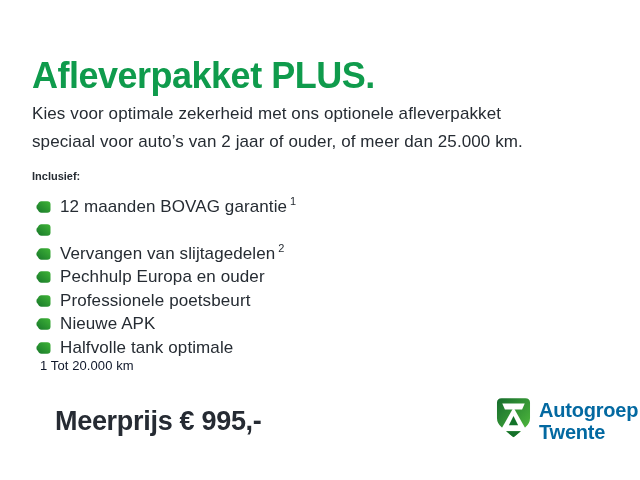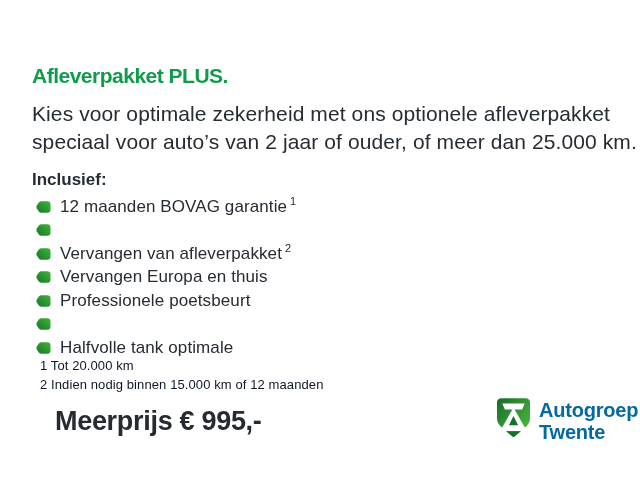--- a/index.html
+++ b/index.html
@@ -2,30 +2,30 @@
 <html><head>
 <meta charset="utf-8">
 <style>
   html,body{margin:0;padding:0;background:#ffffff;}
   .stage{
     position:relative;width:640px;height:480px;background:#ffffff;overflow:hidden;
     font-family:"Liberation Sans",sans-serif;color:#242a31;
   }
   .page-title{
     position:absolute;left:32px;top:58px;margin:0;
-    font-size:21px;line-height:36px;font-weight:bold;letter-spacing:-0.5px;
+    font-size:36px;line-height:36px;font-weight:bold;letter-spacing:-0.5px;
     color:#0f9b4c;
   }
   .intro{
     position:absolute;left:32px;top:100px;
-    font-size:21px;line-height:28px;color:#262c33;letter-spacing:0.1px;
+    font-size:17px;line-height:28px;color:#262c33;letter-spacing:0.1px;
   }
   .list-header{
     position:absolute;left:32px;top:170px;
-    font-size:17px;font-weight:bold;color:#262c33;
+    font-size:11px;font-weight:bold;color:#262c33;
   }
   .feature-list{
     position:absolute;left:32px;top:191px;margin:4px;padding:0;list-style:none;
   }
   .feature-list li{
     display:flex;align-items:center;height:23.5px;
     font-size:17px;color:#262c33;letter-spacing:0.1px;
   }
   .bullet{width:15px;height:12px;flex:0 0 15px;margin-right:9px;display:block;}
   .feature-list sup{
@@ -84,55 +84,55 @@
     <li>
       <svg class="bullet" viewBox="0 0 60 48" aria-hidden="true">
           <path fill="url(#bulletGrad)" d="M22 1 H45 Q58 1 58 14 V34 Q58 47 45 47 H22 Q16 47 12 43 L3 30 Q0 24 3 18 L12 5 Q16 1 22 1 Z"></path>
         </svg>
         <sup></sup>
     </li>
     <li>
       <svg class="bullet" viewBox="0 0 60 48" aria-hidden="true">
           <path fill="url(#bulletGrad)" d="M22 1 H45 Q58 1 58 14 V34 Q58 47 45 47 H22 Q16 47 12 43 L3 30 Q0 24 3 18 L12 5 Q16 1 22 1 Z"></path>
         </svg>
-      <span>Vervangen van afleverpakket</span>
+      <span>Vervangen van slijtagedelen</span>
         <sup>2</sup>
     </li>
     <li>
       <svg class="bullet" viewBox="0 0 60 48" aria-hidden="true">
           <path fill="url(#bulletGrad)" d="M22 1 H45 Q58 1 58 14 V34 Q58 47 45 47 H22 Q16 47 12 43 L3 30 Q0 24 3 18 L12 5 Q16 1 22 1 Z"></path>
         </svg>
-      <span>Vervangen Europa en thuis</span>
+      <span>Pechhulp Europa en ouder</span>
         <sup></sup>
     </li>
     <li>
       <svg class="bullet" viewBox="0 0 60 48" aria-hidden="true">
           <path fill="url(#bulletGrad)" d="M22 1 H45 Q58 1 58 14 V34 Q58 47 45 47 H22 Q16 47 12 43 L3 30 Q0 24 3 18 L12 5 Q16 1 22 1 Z"></path>
         </svg>
       <span>Professionele poetsbeurt</span>
         <sup></sup>
     </li>
     <li>
       <svg class="bullet" viewBox="0 0 60 48" aria-hidden="true">
           <path fill="url(#bulletGrad)" d="M22 1 H45 Q58 1 58 14 V34 Q58 47 45 47 H22 Q16 47 12 43 L3 30 Q0 24 3 18 L12 5 Q16 1 22 1 Z"></path>
         </svg>
+      <span>Nieuwe APK</span>
         <sup></sup>
     </li>
     <li>
       <svg class="bullet" viewBox="0 0 60 48" aria-hidden="true">
           <path fill="url(#bulletGrad)" d="M22 1 H45 Q58 1 58 14 V34 Q58 47 45 47 H22 Q16 47 12 43 L3 30 Q0 24 3 18 L12 5 Q16 1 22 1 Z"></path>
         </svg>
       <span>Halfvolle tank optimale</span>
         <sup></sup>
     </li>
   </ul>
 
   <div class="footnotes">
     <div>1 Tot 20.000 km</div>
-    <div>2 Indien nodig binnen 15.000 km of 12 maanden</div>
   </div>
 
   <p class="price">Meerprijs € 995,-</p>
 
   <div class="brand">
     <svg class="brand-shield" viewBox="0 0 56 64" role="img" aria-label="A">
 
       <path fill="url(#logoGrad)" d="M10 2 H46 Q53 2 53 9 V32 Q53 40 46 46 L31 59 Q28 62 25 59 L10 46 Q3 40 3 32 V9 Q3 2 10 2 Z"></path>
 
       <polygon fill="#ffffff" points="28,16 10,48 46,48"></polygon>

